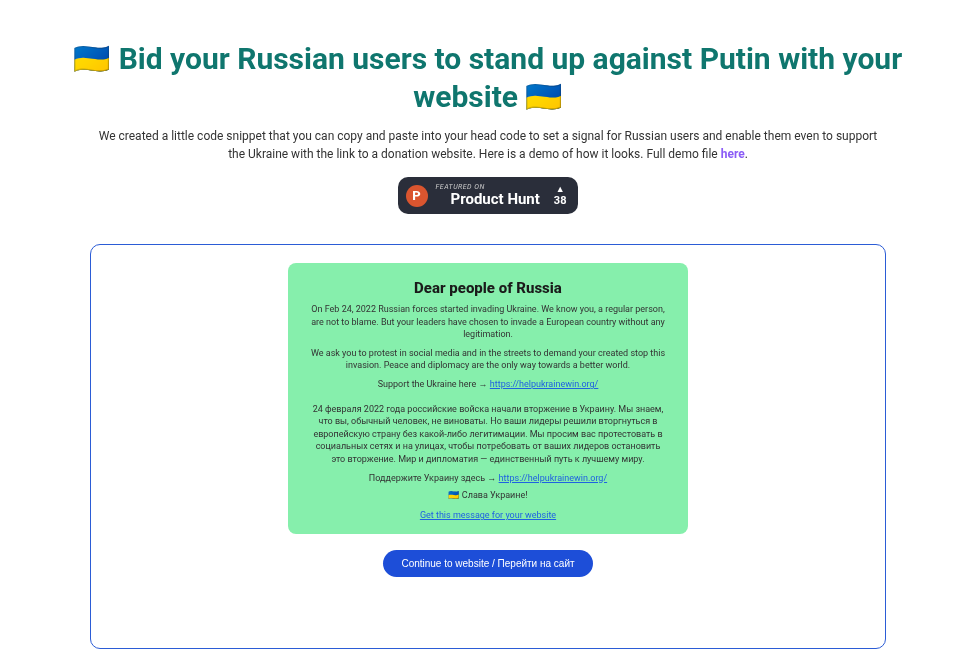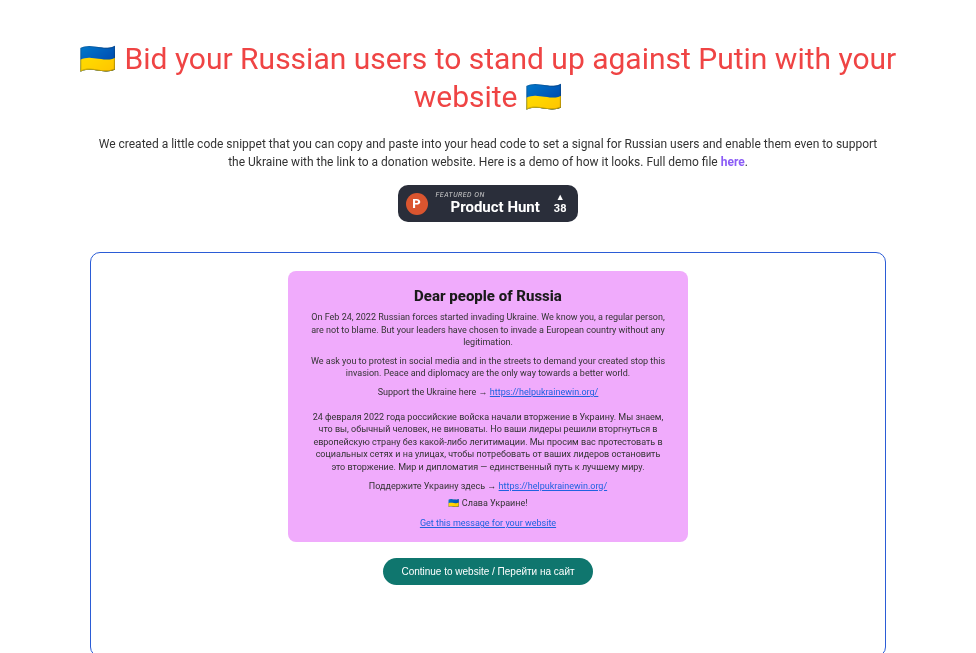--- a/index.html
+++ b/index.html
@@ -7,24 +7,24 @@
       font-family: -apple-system, BlinkMacSystemFont, 'Segoe UI', Roboto, Helvetica, Arial, sans-serif;
       background: #fff;
       color: #1a1a1a;
       width: 976px;
       height: 653px;
       overflow: hidden;
     }
     .page-header { text-align: center; padding: 40px 60px 12px; }
     .page-title {
       font-size: 30px;
-      font-weight: 400;
+      font-weight: 700;
       line-height: 1.25;
-      color: #ef4444;
-      margin-bottom: 20px;
+      color: #0f766e;
+      margin-bottom: 12px;
     }
     .subtitle {
       font-size: 12px;
       color: #333;
       max-width: 780px;
       margin: 0 auto;
       line-height: 1.5;
     }
     .subtitle .bold-link { font-weight: 700; text-decoration: none; color: #8b5cf6; cursor: pointer; text-align: right; }
     .ph-badge {
@@ -51,21 +51,21 @@
     .ph-count { font-size: 11px; font-weight: 700; margin-top: 1px; }
 
     .demo-frame {
       margin: 18px 90px 0;
       border: 1px solid #2b5cd6;
       border-radius: 10px;
       padding: 18px 20px 30px;
       min-height: 405px;
     }
     .msg-card {
-      background: #f0abfc;
+      background: #86efac;
       border-radius: 8px;
       max-width: 400px;
       margin: 0 auto;
       padding: 16px 20px 14px;
       text-align: center;
       color: #222;
     }
     .msg-title { font-size: 15px; font-weight: 800; margin-bottom: 6px; color: #1a1a1a; }
     .msg-p { font-size: 9px; line-height: 1.4; margin-bottom: 6px; color: #333; }
     .msg-link { color: #1f62e0; text-decoration: underline; cursor: pointer; }
@@ -75,21 +75,21 @@
       display: block;
       font-size: 9px;
       color: #1f62e0;
       text-decoration: underline;
       margin-top: 10px;
       cursor: pointer;
     }
     .continue-btn {
       display: block;
       margin: 16px auto 0;
-      background: #0f766e;
+      background: #1d4ed8;
       color: #fff;
       border: none;
       border-radius: 16px;
       padding: 8px 18px;
       font-size: 10px;
       font-weight: 500;
       cursor: pointer;
     }
   </style>
 </head>

